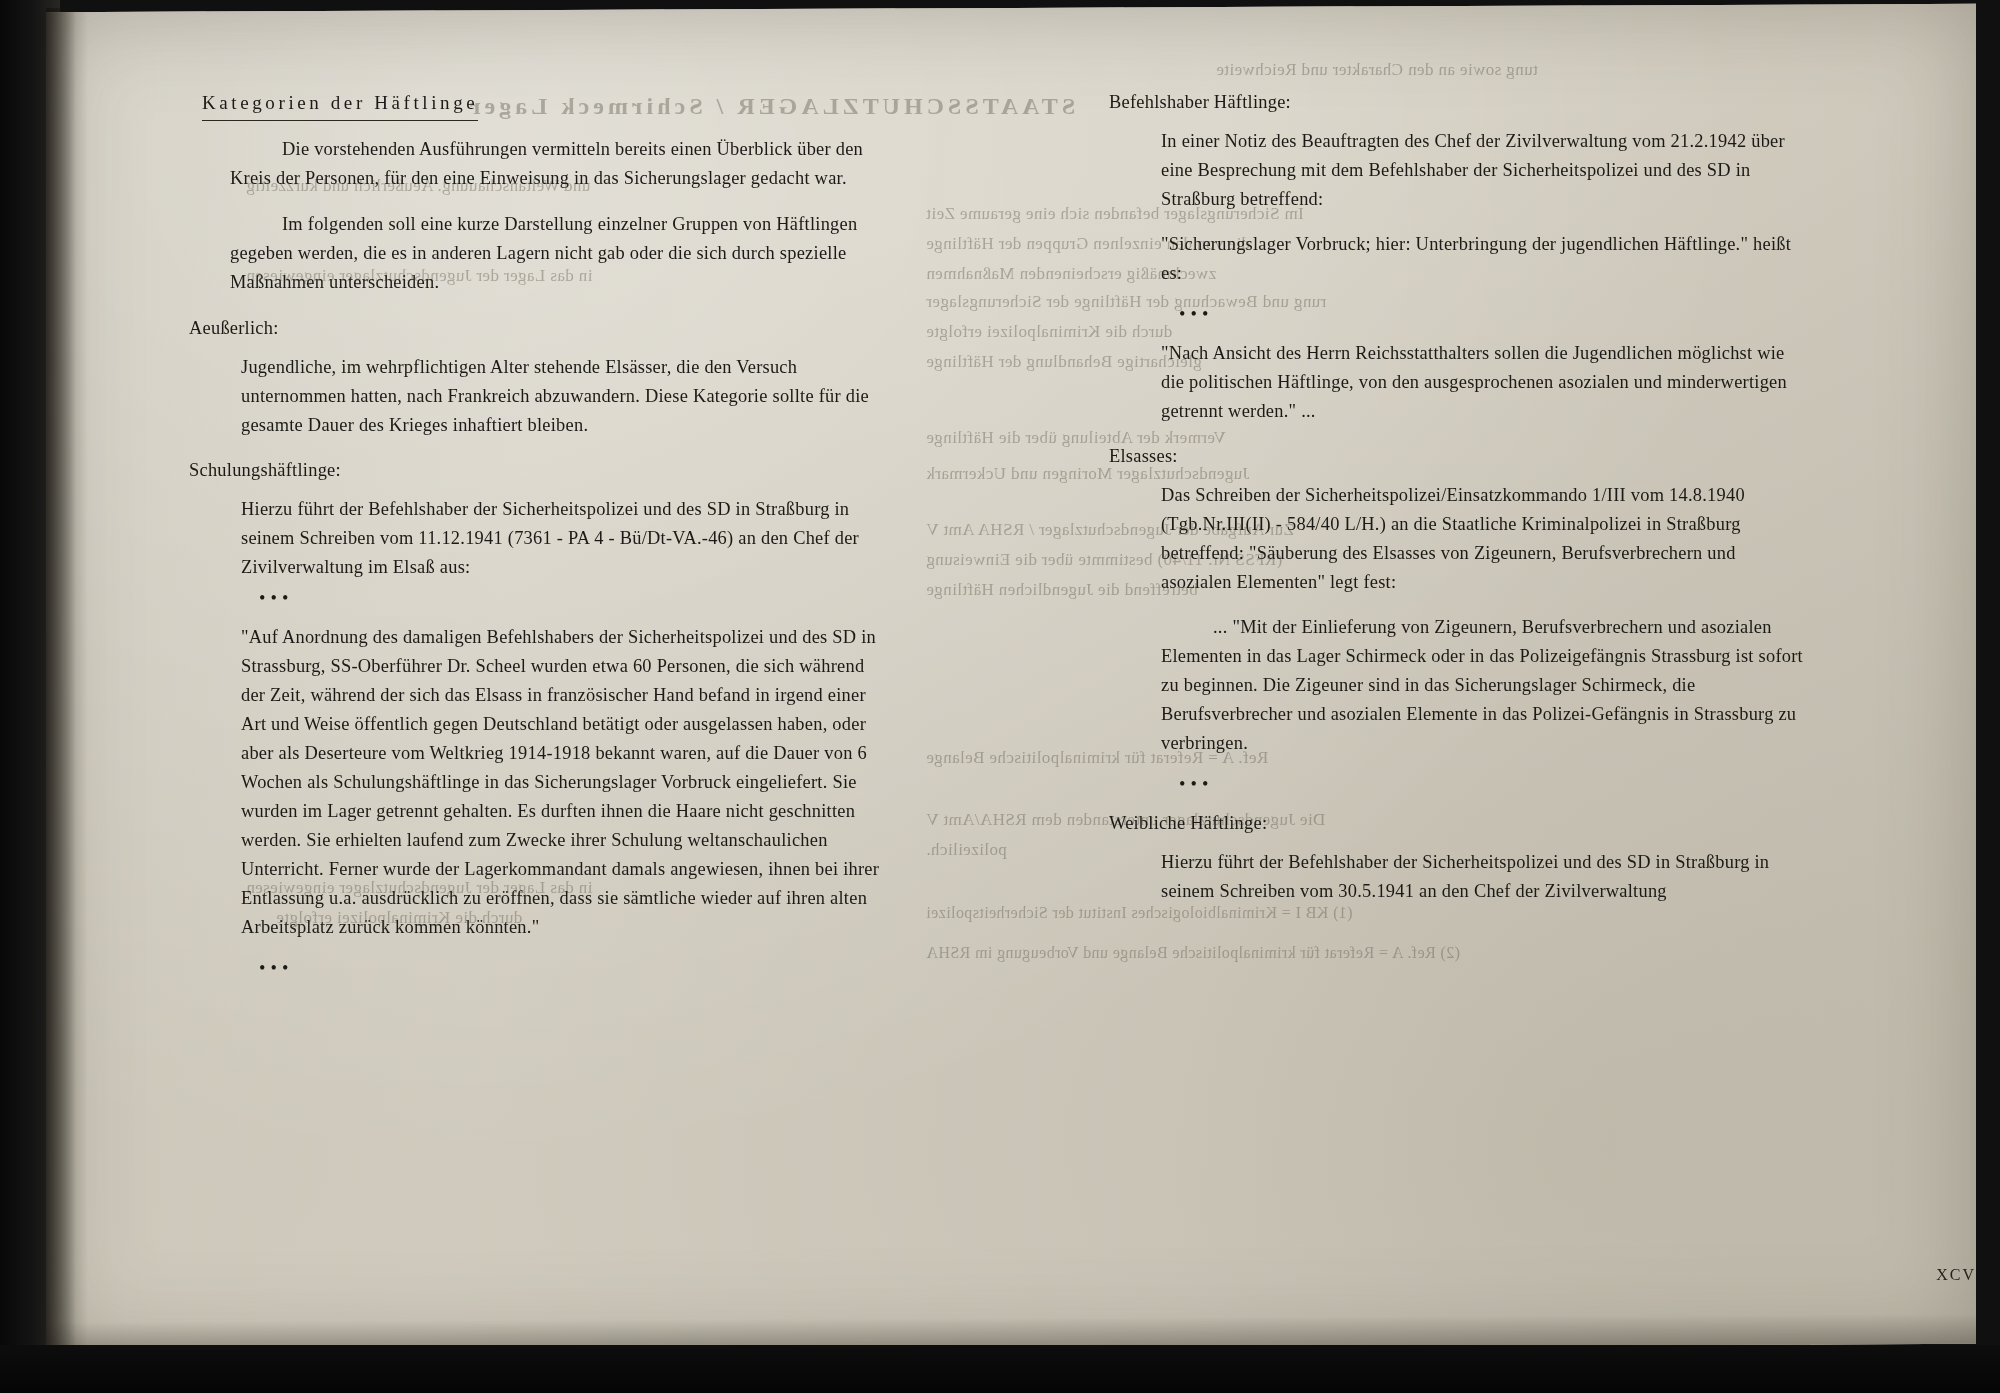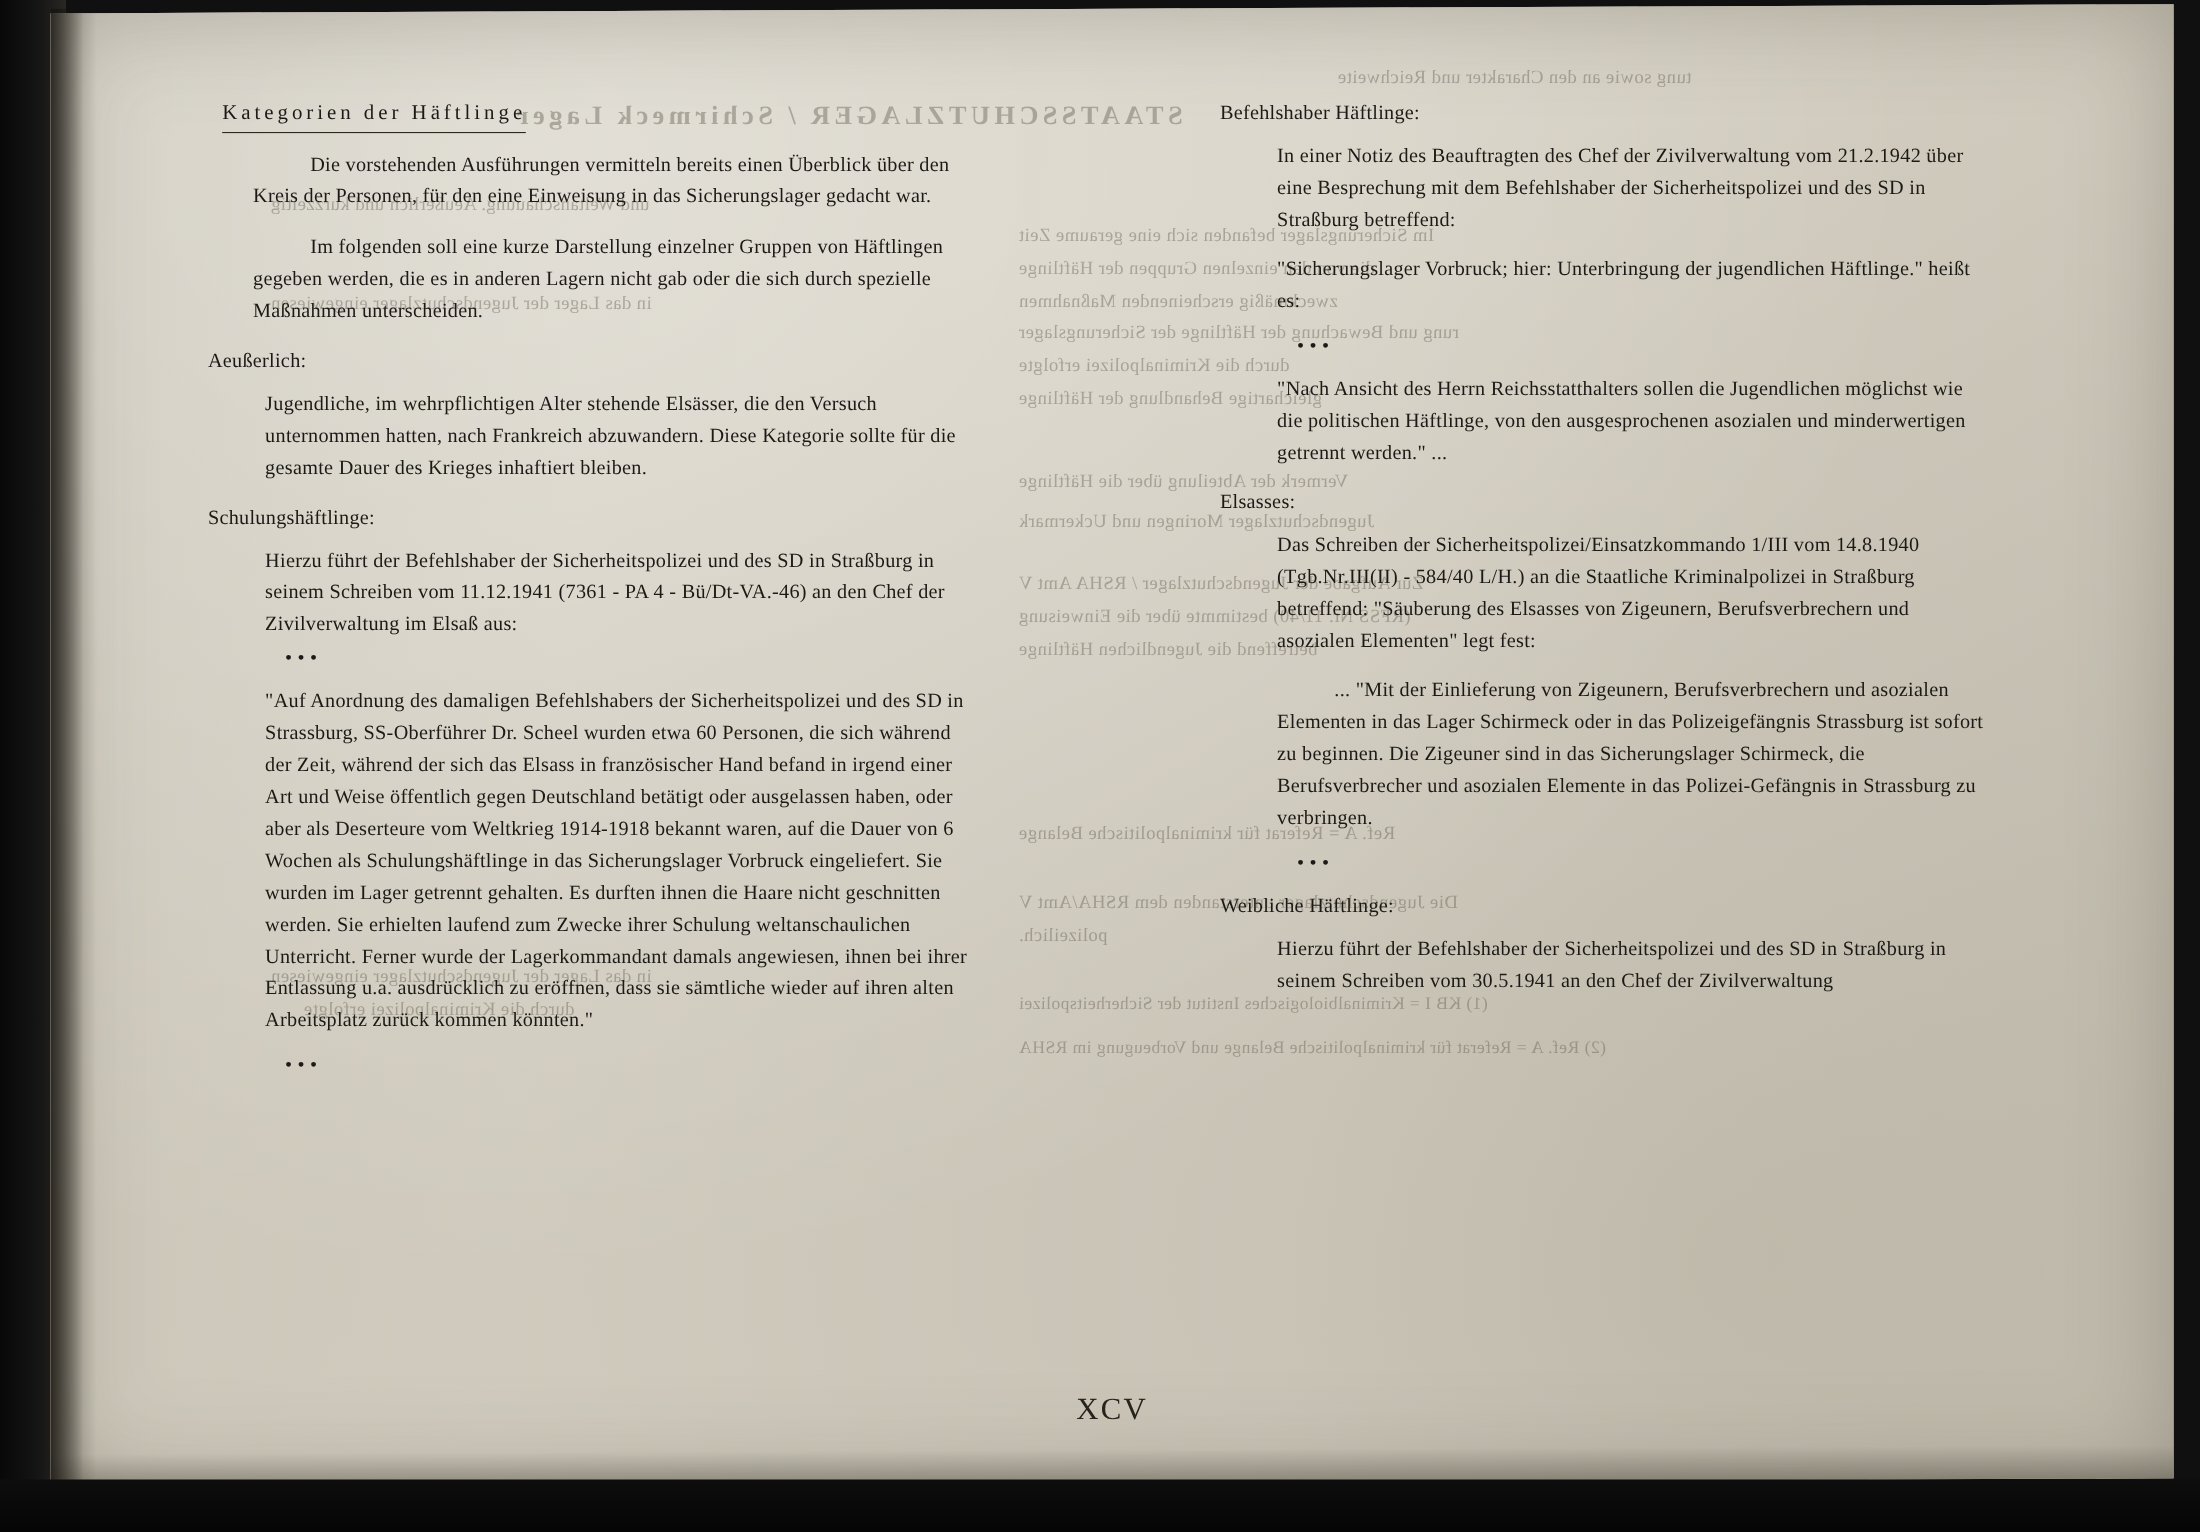--- a/index.html
+++ b/index.html
@@ -115,22 +115,22 @@
   }
   .ellipsis {
     padding-left: 70px;
     letter-spacing: 5px;
     margin: -4px 0 10px 0;
   }
   .folio {
     position: absolute;
     left: 0; right: 0;
     top: 1258px;
-    text-align: center;
-    font-size: 28px;
+    text-align: right;
+    font-size: 16px;
     letter-spacing: 2px;
     color: #26231d;
   }
   .tight { margin-bottom: 6px; }
 </style>
 </head>
 <body>
 
 <div id="page">
   <div class="book-edge-left"></div>

